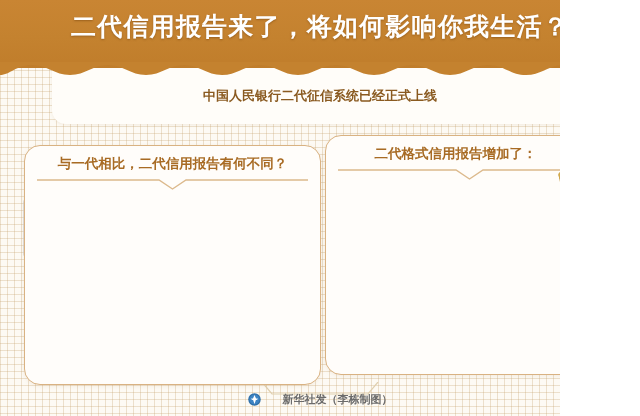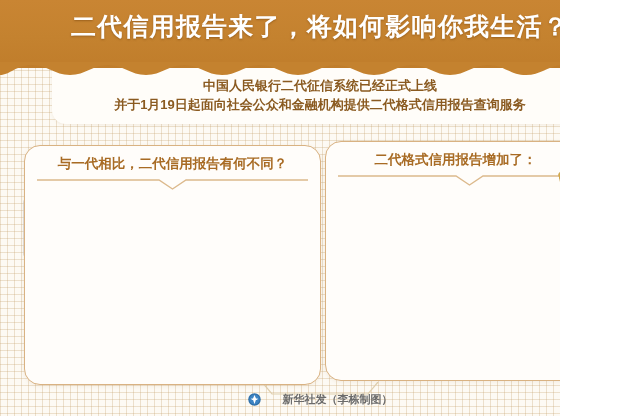--- a/index.html
+++ b/index.html
@@ -81,21 +81,21 @@
   
   .panel {
     position: absolute;
     background: #fffdfa;
     border: 1.6px solid #d9b282;
     border-radius: 16px;
     box-shadow: 0 1px 4px rgba(180,140,90,0.13);
     z-index: 2;
   }
   #panel-left  { left: 24px;  top: 145px; width: 295px; height: 238px; }
-  #panel-right { left: 325px; top: 141px; width: 301px; height: 238px; }
+  #panel-right { left: 325px; top: 135px; width: 301px; height: 238px; }
 
   .panel-title {
     position: absolute;
     top: 9px;
     width: 100%;
     text-align: center;
     color: #a86b24;
     font-size: 13.5px;
     font-weight: bold;
     white-space: nowrap;
@@ -228,21 +228,20 @@
              C320,3 314,13 298,13 C282,13 276,3 260,3
              C244,3 238,13 222,13 C206,13 200,3 184,3
              C168,3 162,13 146,13 C130,13 124,3 108,3
              C92,3 86,13 70,13 C54,13 48,3 32,3
              C16,3 10,13 0,13 Z" fill="#c4822f"></path>
   </svg>
   <div id="banner-title">二代信用报告来了，将如何影响你我生活？</div>
 
   <div id="subtitle-card">
     <div class="subtitle-line">中国人民银行二代征信系统已经正式上线</div>
-    <div class="subtitle-line">并于1月19日起面向社会公众和金融机构提供二代格式信用报告查询服务</div>
   </div>
 
   <div class="panel" id="panel-left">
     <div class="panel-title">与一代相比，二代信用报告有何不同？</div>
     <svg class="panel-divider" viewBox="0 0 271 11" preserveAspectRatio="none">
       <path d="M0,1 L122,1 L135.5,10 L149,1 L271,1" fill="none" stroke="#dcb98c" stroke-width="1.4"></path>
     </svg>
   </div>
 
   <svg id="clipboard-illustration" viewBox="0 0 72 78">

